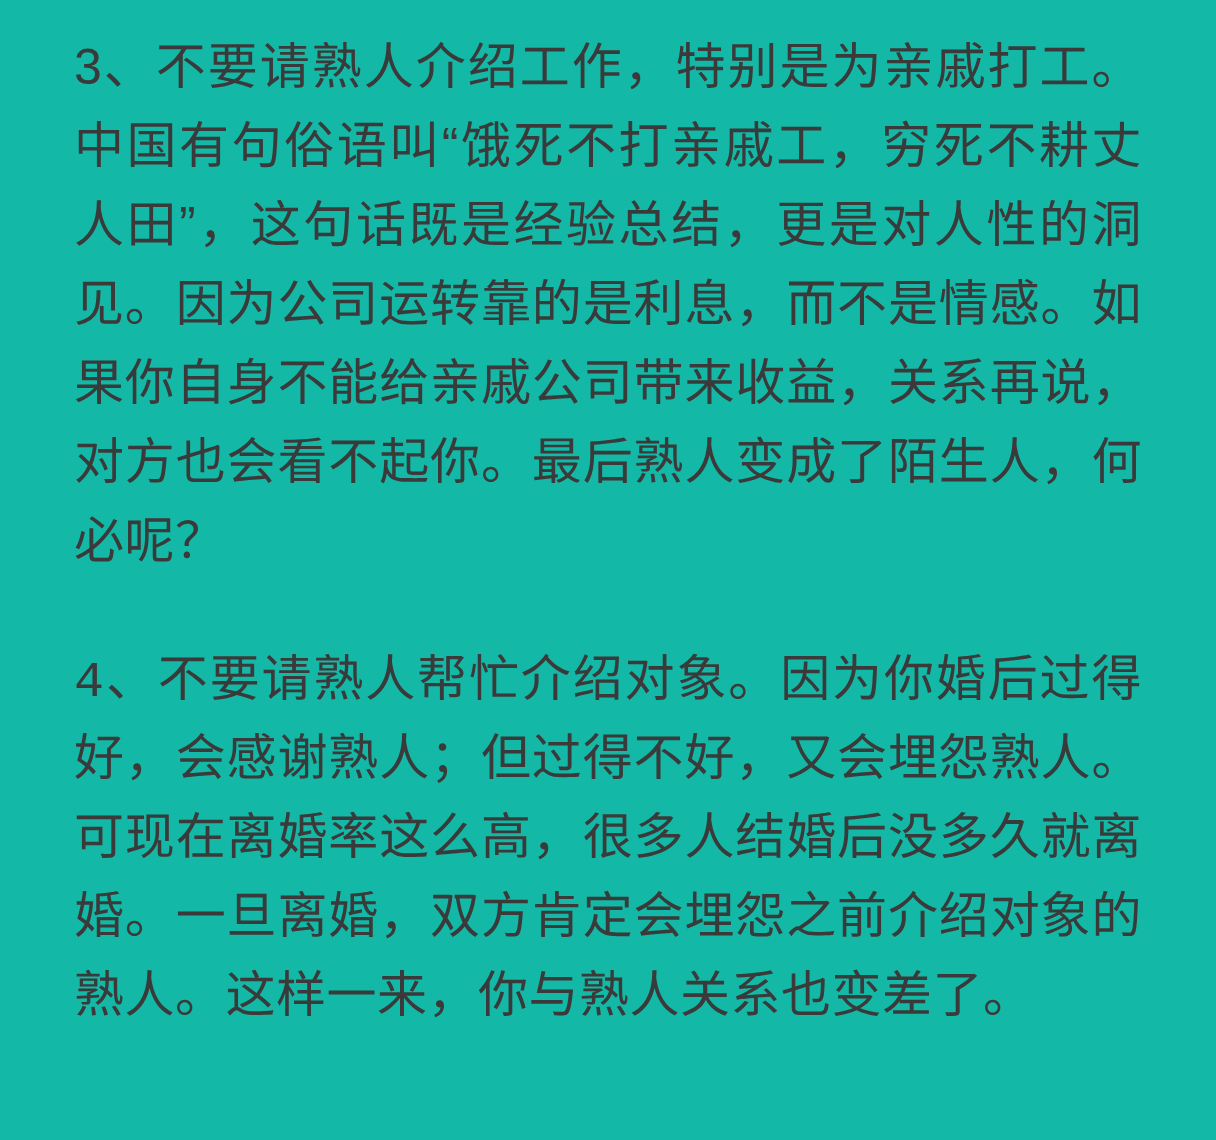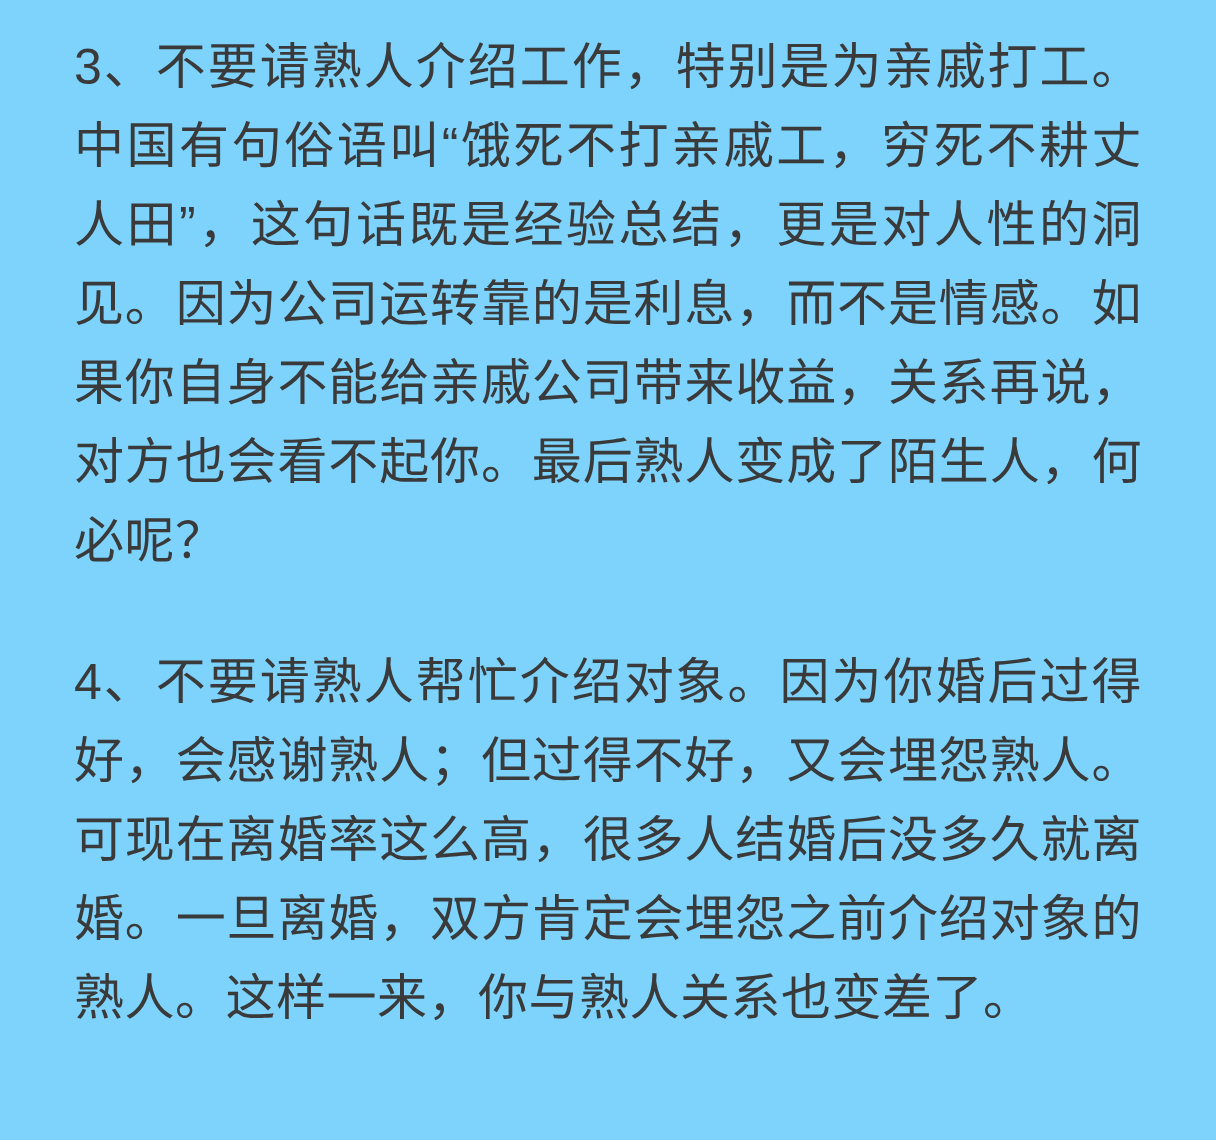--- a/index.html
+++ b/index.html
@@ -12,34 +12,35 @@
     min-height: 1140px;
     background: #ffffff;
     font-family: "Liberation Sans", "DejaVu Sans", sans-serif;
     -webkit-font-smoothing: antialiased;
   }
   .page {
     box-sizing: border-box;
     width: 1216px;
     min-height: 1140px;
     padding: 28px 74px 20px 74px;
-    background: #7dd3fc;
+    background: #14b8a6;
   }
   .paragraph {
     color: #3a3a3a;
     font-size: 50px;
     line-height: 79px;
     letter-spacing: 0.5px;
     text-align: justify;
     text-justify: inter-ideograph;
     word-break: break-all;
     margin: 0;
   }
   .paragraph + .paragraph {
     margin-top: 62px;
+    font-family: Liberation Mono, monospace;
   }
 </style>
 </head>
 <body>
 
 <div class="page">
   <p class="paragraph">3、不要请熟人介绍工作，特别是为亲戚打工。中国有句俗语叫“饿死不打亲戚工，穷死不耕丈人田”，这句话既是经验总结，更是对人性的洞见。因为公司运转靠的是利息，而不是情感。如果你自身不能给亲戚公司带来收益，关系再说，对方也会看不起你。最后熟人变成了陌生人，何必呢？</p>
   <p class="paragraph">4、不要请熟人帮忙介绍对象。因为你婚后过得好，会感谢熟人；但过得不好，又会埋怨熟人。可现在离婚率这么高，很多人结婚后没多久就离婚。一旦离婚，双方肯定会埋怨之前介绍对象的熟人。这样一来，你与熟人关系也变差了。</p>
 </div>
 

